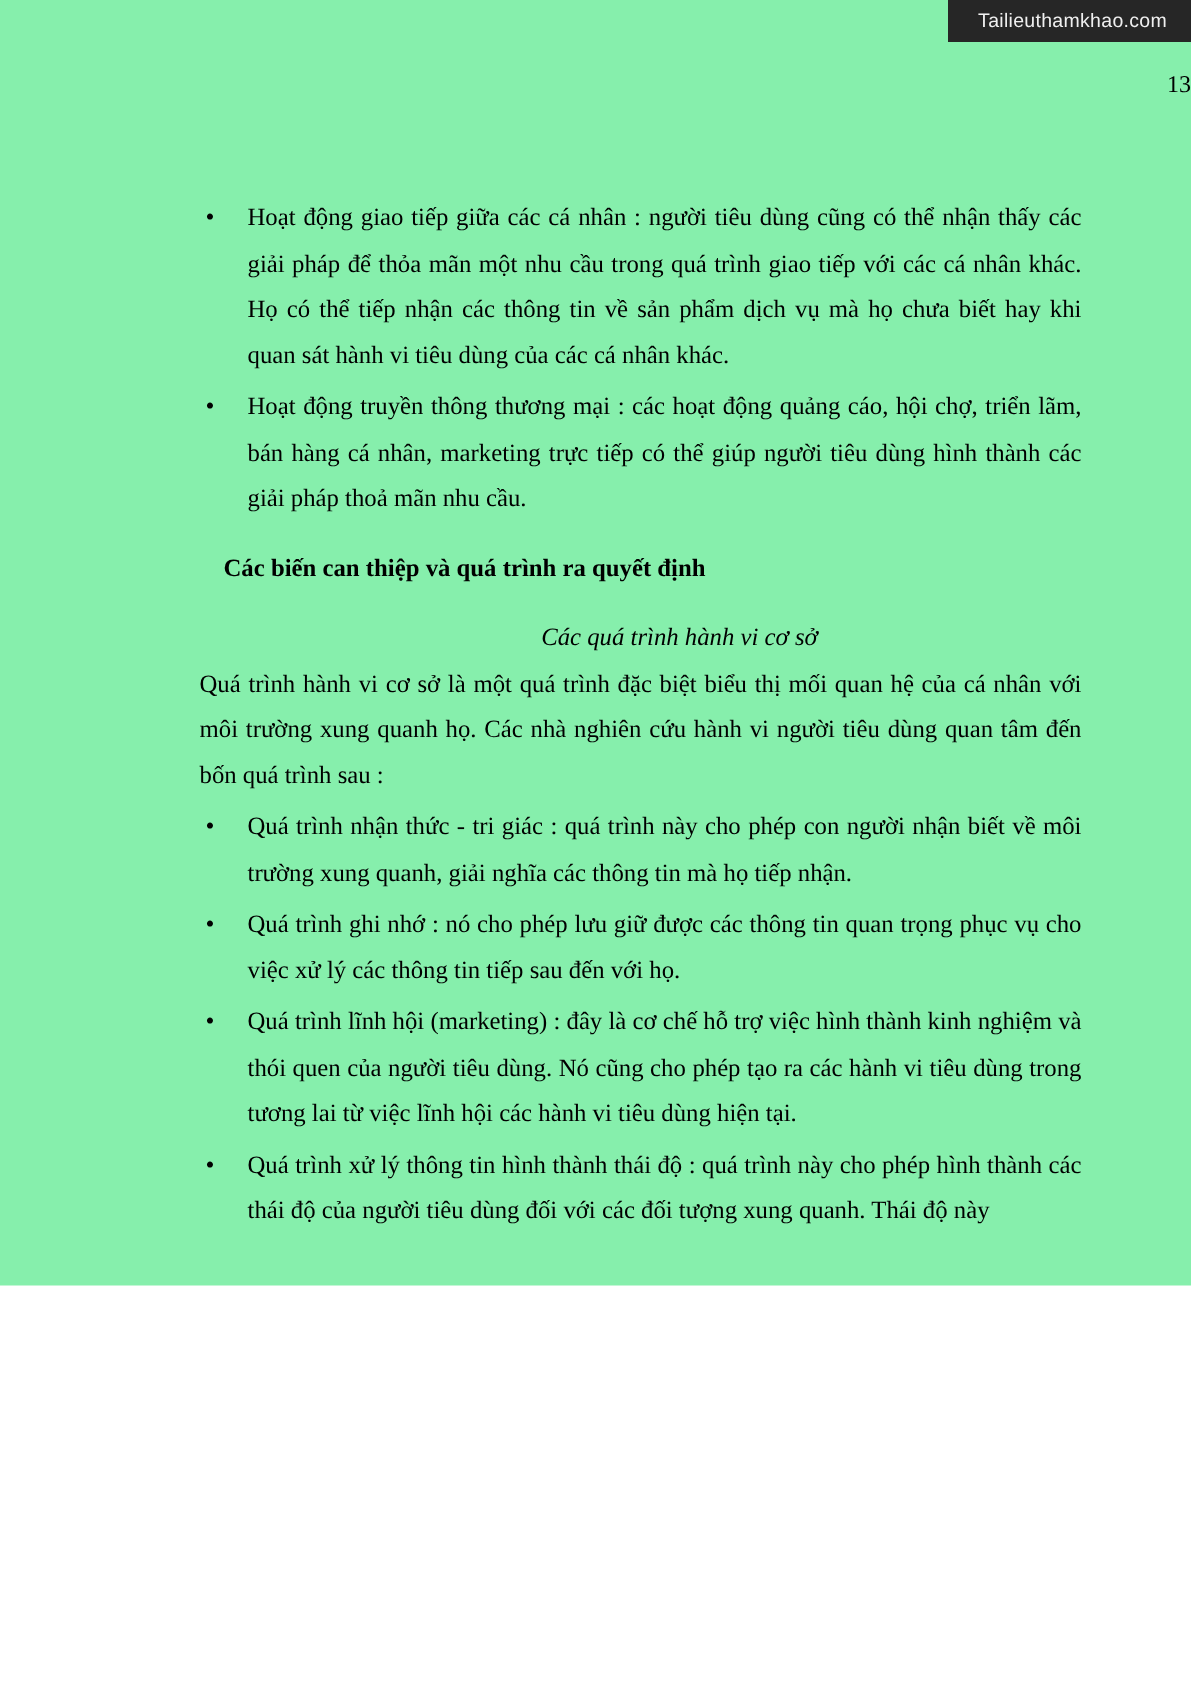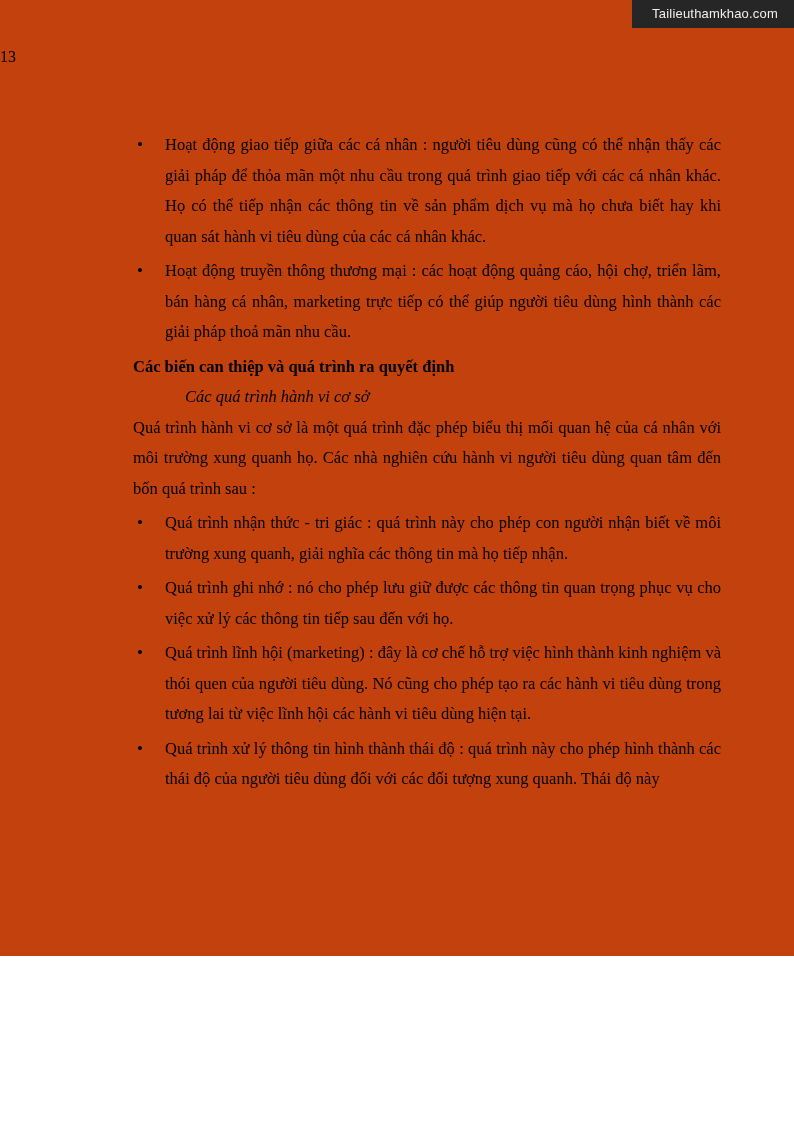--- a/index.html
+++ b/index.html
@@ -4,40 +4,40 @@
 <style>
   html, body { margin: 0; padding: 0; }
   body {
     width: 794px; height: 1123px;
     background: #ffffff;
     font-family: "Liberation Serif", "DejaVu Serif", serif;
     color: #000;
   }
   .page {
     position: relative;
-    width: 794px; height: 956px;
-    background: #c2410c;
+    width: 794px; height: 857px;
+    background: #86efac;
     overflow: hidden;
   }
   .top-watermark {
     position: absolute;
     top: 0; right: 0;
     background: #262626;
     color: #efefef;
     font-family: "Liberation Sans", sans-serif;
     font-size: 13px;
     line-height: 16px;
     padding: 6px 16px 6px 20px;
     letter-spacing: 0.2px;
   }
   .page-number {
     position: absolute;
     top: 48px; left: 0;
     width: 100%;
-    text-align: left;
+    text-align: right;
     font-size: 16px;
   }
   .content {
     position: absolute;
     top: 126px;
     left: 133px;
     width: 588px;
     font-size: 16.5px;
     line-height: 30.5px;
     text-align: justify;
@@ -50,27 +50,27 @@
   .bullet-marker {
     flex: 0 0 28px;
     width: 28px;
     font-size: 17px;
     text-align: left;
     padding-left: 4px;
   }
   .bullet-text { flex: 1 1 auto; }
   .section-heading {
     font-weight: bold;
-    margin: 0;
+    margin: 16px;
     text-align: left;
   }
   .italic-subheading {
     font-style: italic;
     padding-left: 52px;
-    text-align: left;
+    text-align: center;
   }
   .footer-badge {
     position: absolute;
     left: 497px;
     top: 1086px;
     width: 64px;
     height: 22px;
     background: #3fa34d;
     border: 1px solid #2e7d3a;
     border-radius: 4px;
@@ -104,21 +104,21 @@
       <div class="bullet-text">Hoạt động truyền thông thương mại : các hoạt động quảng cáo, hội chợ, triển lãm, bán hàng cá nhân, marketing trực tiếp có thể giúp người tiêu dùng hình thành các giải pháp thoả mãn nhu cầu.</div>
     </div>
 
 
     <p class="para section-heading">Các biến can thiệp và quá trình ra quyết định</p>
 
 
 
     <p class="para italic-subheading">Các quá trình hành vi cơ sở</p>
 
-    <p class="para">Quá trình hành vi cơ sở là một quá trình đặc phép biểu thị mối quan hệ của cá nhân với môi trường xung quanh họ. Các nhà nghiên cứu hành vi người tiêu dùng quan tâm đến bốn quá trình sau :</p>
+    <p class="para">Quá trình hành vi cơ sở là một quá trình đặc biệt biểu thị mối quan hệ của cá nhân với môi trường xung quanh họ. Các nhà nghiên cứu hành vi người tiêu dùng quan tâm đến bốn quá trình sau :</p>
 
     <div class="bullet-item">
       <span class="bullet-marker">•</span>
       <div class="bullet-text">Quá trình nhận thức - tri giác : quá trình này cho phép con người nhận biết về môi trường xung quanh, giải nghĩa các thông tin mà họ tiếp nhận.</div>
     </div>
 
     <div class="bullet-item">
       <span class="bullet-marker">•</span>
       <div class="bullet-text">Quá trình ghi nhớ : nó cho phép lưu giữ được các thông tin quan trọng phục vụ cho việc xử lý các thông tin tiếp sau đến với họ.</div>
     </div>

